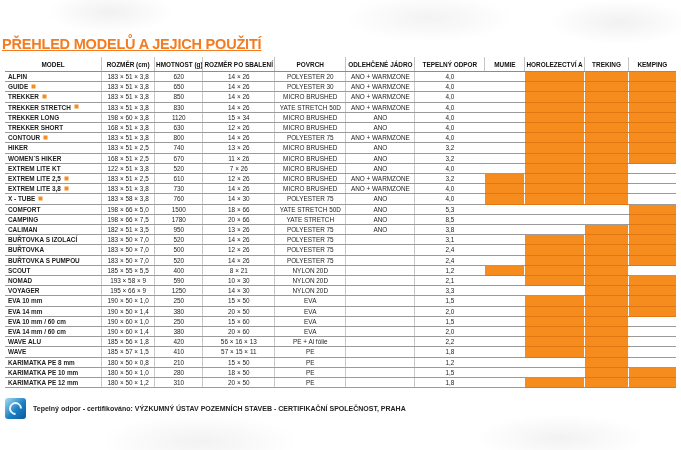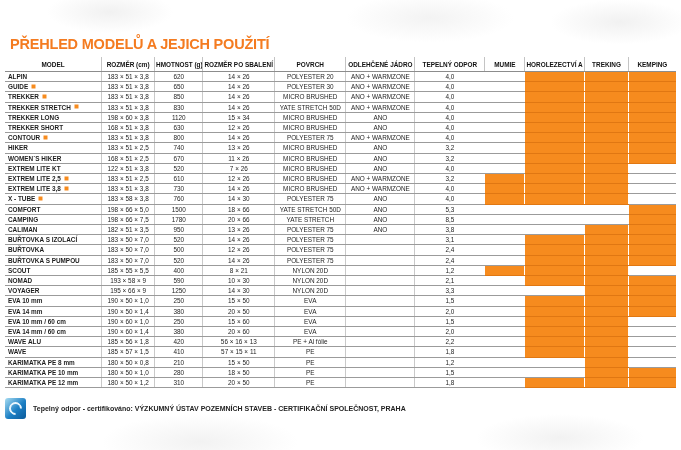--- a/index.html
+++ b/index.html
@@ -8,23 +8,23 @@
     font-family:"Liberation Sans",sans-serif;
     background:
       radial-gradient(90px 30px at 110px 12px, #f1f1f1, transparent 70%),
       radial-gradient(120px 35px at 430px 18px, #f3f3f3, transparent 70%),
       radial-gradient(100px 32px at 620px 22px, #f1f1f1, transparent 70%),
       radial-gradient(140px 40px at 200px 442px, #f2f2f2, transparent 70%),
       radial-gradient(120px 34px at 560px 438px, #f2f2f2, transparent 70%),
       #ffffff;
   }
   .title{
-    position:absolute;left:10px;top:36px;
+    position:absolute;left:2px;top:36px;
     font-size:14.5px;font-weight:bold;color:#F47B20;
-    letter-spacing:-0.2px;white-space:nowrap;
+    letter-spacing:-0.2px;white-space:nowrap;text-decoration:underline;
   }
   table{
     position:absolute;left:5px;top:57px;width:671px;
     border-collapse:collapse;table-layout:fixed;
   }
   col.c0{width:14.4%} col.c1{width:7.9%} col.c2{width:7.2%} col.c3{width:10.7%}
   col.c4{width:10.6%} col.c5{width:10.3%} col.c6{width:10.4%} col.c7{width:6.0%}
   col.c8{width:8.9%} col.c9{width:6.5%} col.c10{width:7.1%}
   th{
     font-size:6.4px;font-weight:bold;color:#111;

